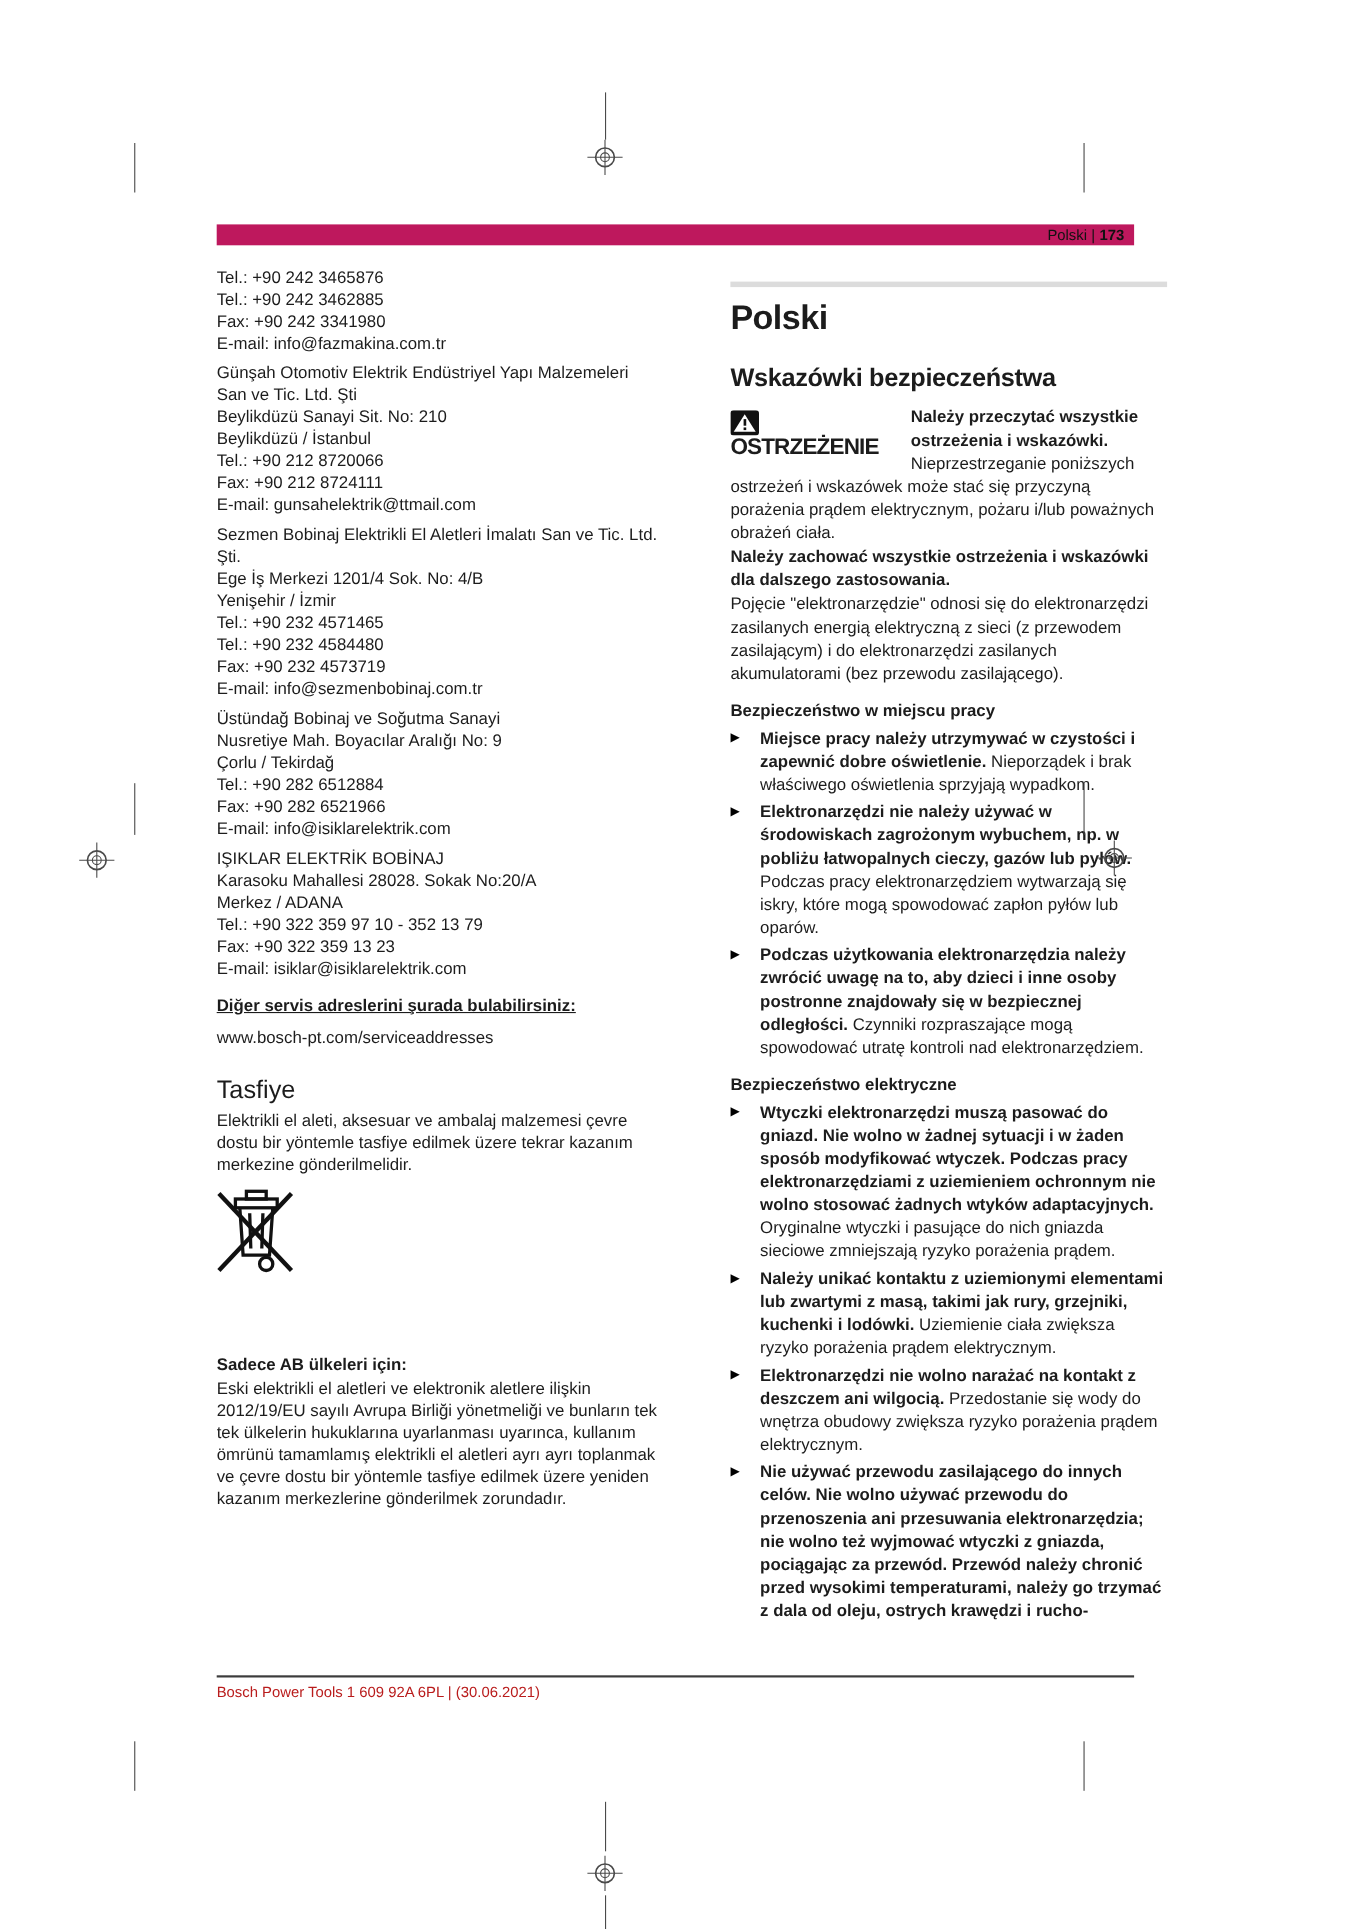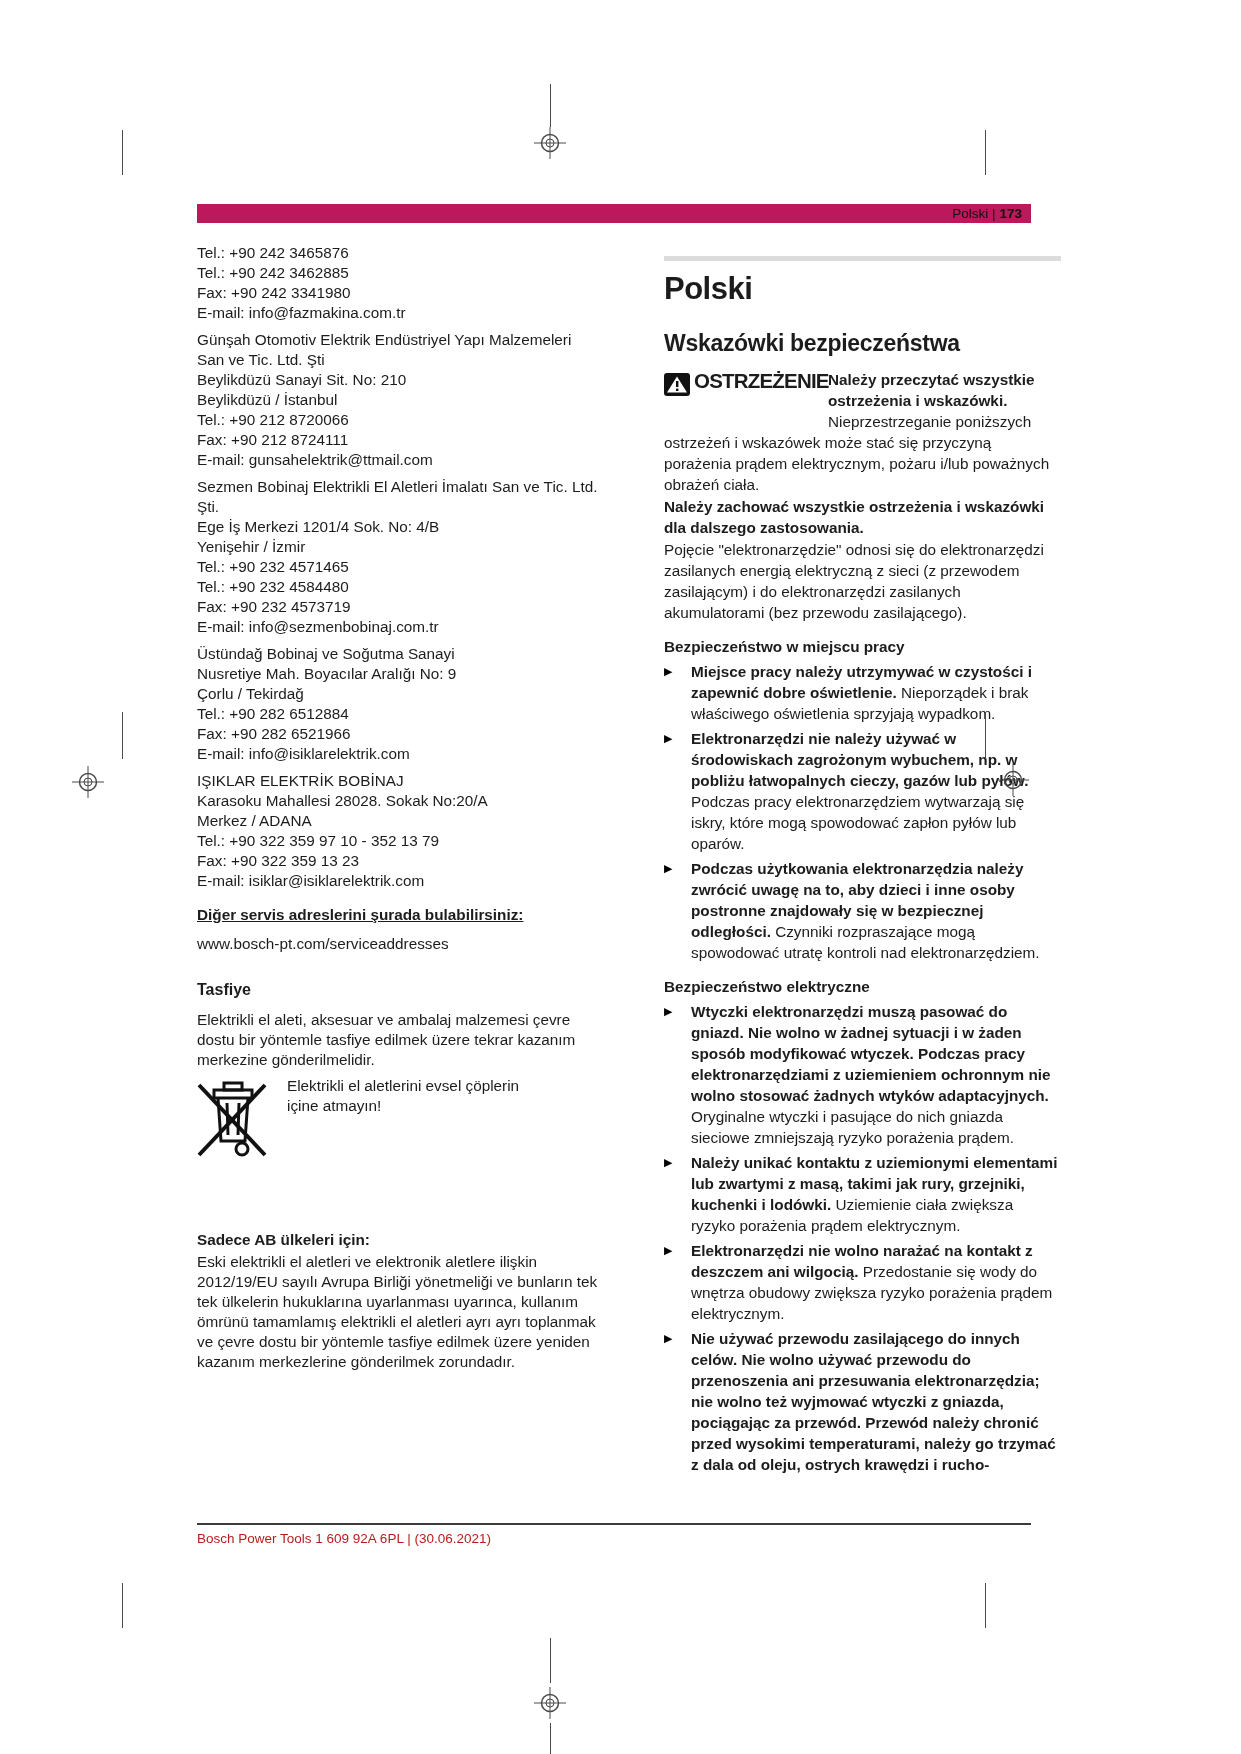--- a/index.html
+++ b/index.html
@@ -15,36 +15,36 @@
     padding-right:9px; font-size:13.5px; color:#111;
   }
   .header-bar b { margin-left:4px; }
   
   .col-left  { position:absolute; left:197px; top:243px; width:402px; font-size:15.3px; line-height:20px; }
   .col-right { position:absolute; left:664px; top:256px; width:397px; font-size:15.3px; line-height:21px; }
   .group { margin-bottom:7px; }
   .group div { white-space:normal; }
   .svc-heading { font-weight:bold; margin-top:14px;text-decoration:underline; }
   .svc-url { margin-top:9px; }
-  h2.tasfiye { font-size:16px; margin:26px 0 10px 0; font-weight:bold; }
+  h2.tasfiye { font-size:23px; margin:26px 0 10px 0; font-weight:normal; }
   .icon-row { display:flex; margin-top:5px; }
   .weee-wrap { flex:none; width:78px; }
   .icon-row .txt { padding-left:12px; padding-top:1px; max-width:260px; }
   .eu-block { margin-top:64px; }
   .eu-block .eu-head { font-weight:bold; display:block; margin-bottom:2px; }
   
   .light-rule { height:5px; background:#dcdcdc; margin-bottom:11px; }
   h1.lang { font-size:31px; margin:0; line-height:34px; letter-spacing:-0.5px; font-weight:bold; }
   h2.sec  { font-size:23px; margin:24px 0 0 0; line-height:26px; letter-spacing:-0.3px; font-weight:bold; }
   h3.sub  { font-size:16.5px; margin:27px 0 0 0; line-height:22px; font-weight:bold; }
   .warn { margin-top:13px; }
   .warn::after { content:""; display:block; clear:both; }
   .warn-label {
     float:left; width:164px; height:44px; display:flex; align-items:flex-start;
-    font-weight:bold; font-size:20.5px; letter-spacing:-0.8px; padding-top:1px;
+    font-weight:bold; font-size:20.5px; letter-spacing:-0.8px; padding-top:1px;flex-direction:column;
   }
   .warn-label svg { margin:3px 4px 0 0; flex:none; }
   .keep { font-weight:bold; margin-top:1px; }
   .def { margin-top:1px; }
   .subhead { font-weight:bold; margin-top:13px; }
   .bullet { display:flex; margin-top:4px; }
   .bullet .marker { flex:none; width:27px; font-size:11px; line-height:21px; color:#000; }
   .bullet .bt { flex:1; }
   
   .footer-rule { position:absolute; left:197px; top:1523px; width:834px; height:2px; background:#3c3c3c; }
@@ -121,21 +121,20 @@
             <line x1="30" y1="28" x2="31" y2="60"></line>
             <line x1="42" y1="28" x2="41" y2="60"></line>
             <circle cx="45" cy="74" r="6"></circle>
           </g>
           <g stroke="#111" stroke-width="4">
             <line x1="2" y1="10" x2="68" y2="80"></line>
             <line x1="68" y1="10" x2="2" y2="80"></line>
           </g>
         </svg>
       </div>
-      <div class="txt">Elektrikli el aletlerini evsel çöplerin içine atmayın!</div>
     </div>
 
     <div class="eu-block">
       <span class="eu-head">Sadece AB ülkeleri için:</span>
       <span>Eski elektrikli el aletleri ve elektronik aletlere ilişkin 2012/19/EU sayılı Avrupa Birliği yönetmeliği ve bunların tek tek ülkelerin hukuklarına uyarlanması uyarınca, kullanım ömrünü tamamlamış elektrikli el aletleri ayrı ayrı toplanmak ve çevre dostu bir yöntemle tasfiye edilmek üzere yeniden kazanım merkezlerine gönderilmek zorundadır.</span>
     </div>
   </div>
 
   <div class="col-right">
     <div class="light-rule"></div>

